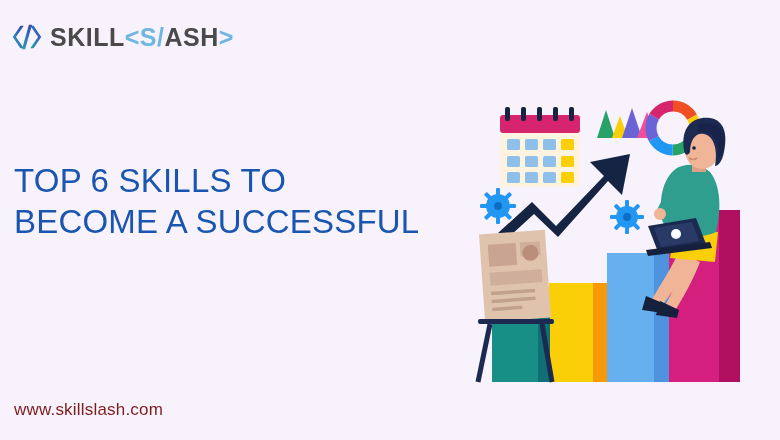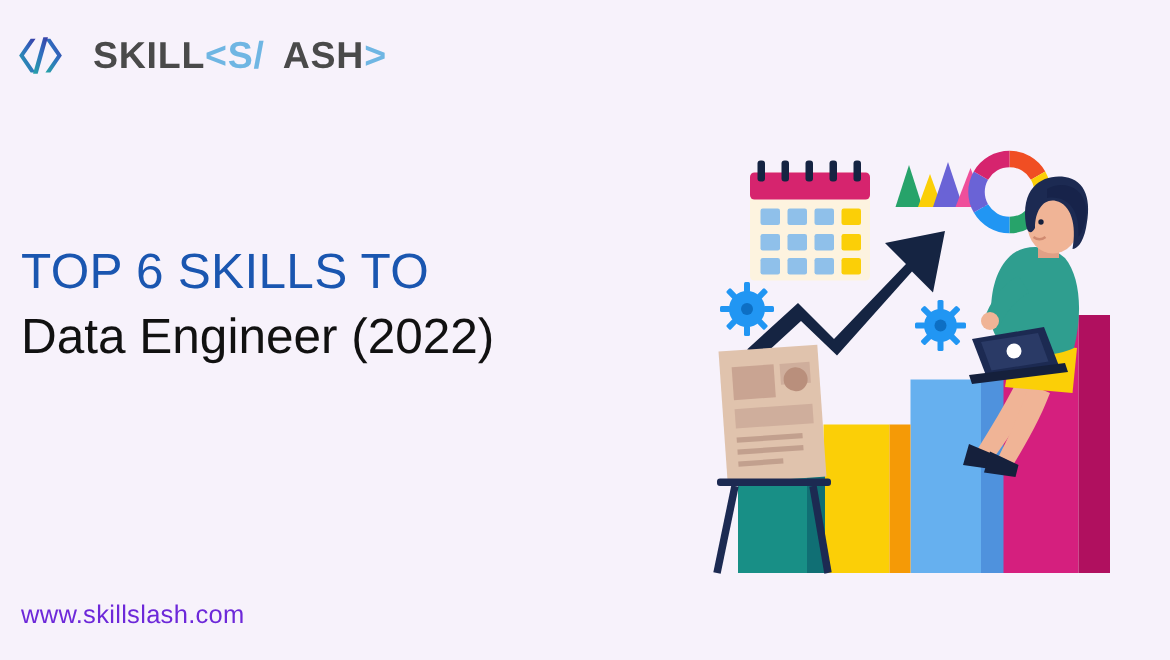--- a/index.html
+++ b/index.html
@@ -35,21 +35,21 @@
   .logo-word {
     font-family: "Liberation Sans", sans-serif;
     font-weight: bold;
     font-size: 25px;
     letter-spacing: 0.5px;
     line-height: 1;
     display: flex;
     align-items: center;
     white-space: pre;
   }
-  .lw-dark { color: #4a4a4a; margin-left: 12px; }
+  .lw-dark { color: #4a4a4a; }
   .lw-blue { color: #6fb6e3; }
 
   
   .headline {
     position: absolute;
     left: 14px;
     top: 160px;
     width: 470px;
   }
   .hl-line {
@@ -68,21 +68,21 @@
     letter-spacing: 0px;
     white-space: nowrap;
   }
 
   
   .site-url {
     position: absolute;
     left: 14px;
     top: 400px;
     font-size: 17px;
-    color: #6d28d9;
+    color: #7f1d1d;
     letter-spacing: 0.2px;
   }
 
   
   .illustration {
     position: absolute;
     left: 470px;
     top: 80px;
     width: 310px;
     height: 310px;
@@ -109,21 +109,21 @@
         <path d="M18.0 3 L21.3 3 L14.0 29 L10.7 29 Z" fill="url(#lgmark)"></path>
       </svg>
     </span>
     <span class="logo-word">
       <span class="lw-dark">SKILL</span><span class="lw-blue">&lt;S</span><span class="lw-blue">/</span><span class="lw-dark">ASH</span><span class="lw-blue">&gt;</span>
     </span>
   </div>
 
   <div class="headline">
     <div class="hl-line">TOP 6 SKILLS TO</div>
-    <div class="subline">Data Engineer (2022)</div>
+    <div class="hl-line">BECOME A SUCCESSFUL</div>
   </div>
 
   <div class="site-url">www.skillslash.com</div>
 
   <div class="illustration">
     <svg width="310" height="310" viewBox="0 0 310 310" aria-hidden="true">
 
       <g>
         <rect x="30" y="35" width="80" height="72" rx="3" fill="#fdf3df"></rect>
         <rect x="30" y="35" width="80" height="18" rx="3" fill="#d6246e"></rect>

